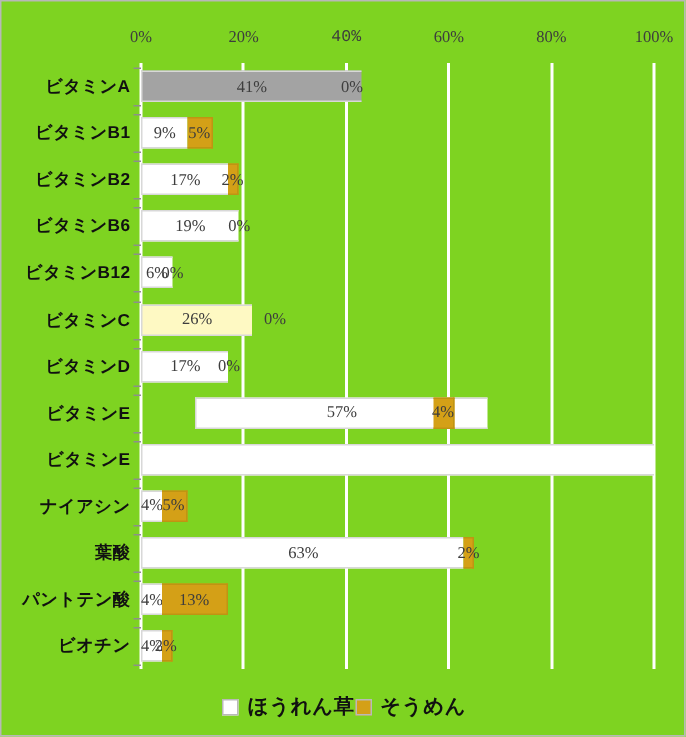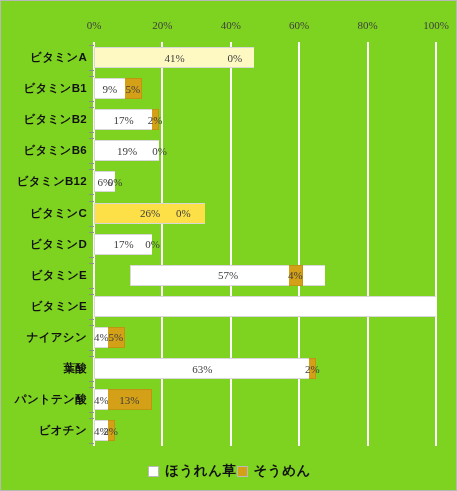--- a/index.html
+++ b/index.html
@@ -161,21 +161,21 @@
   }
 </style>
 </head>
 <body>
 
 <div id="chart-root" style="background: rgb(126, 211, 33);">
 
   <div class="axis-labels">
       <span class="axis-tick-label" style="left: 93px;">0%</span>
       <span class="axis-tick-label" style="left: 161.4px;">20%</span>
-      <span class="axis-tick-label" style="left: 229.8px;">40%</span>
+      <span class="axis-tick-label" style="left: 229.8px; font-family: Liberation Mono, monospace;">40%</span>
       <span class="axis-tick-label" style="left: 298.2px;">60%</span>
       <span class="axis-tick-label" style="left: 366.6px;">80%</span>
       <span class="axis-tick-label" style="left: 435px;">100%</span>
     </div>
 
   <div class="plot-area">
     <div class="gridlines">
         <div class="gridline" style="left: -1px;"></div>
         <div class="gridline" style="left: 67.4px;"></div>
         <div class="gridline" style="left: 135.8px;"></div>
@@ -184,21 +184,21 @@
         <div class="gridline" style="left: 341px;"></div>
       </div>
   </div>
 
   <div id="rows">
       <div class="row" style="top: 41px;">
         <div class="row-label">ビタミンA</div>
         <div class="row-tick top"></div>
         <div class="row-tick bottom"></div>
         <div class="bar-track">
-          <div class="seg seg-a" style="left: 0px; width: 160px; background: #fef9c3;">
+          <div class="seg seg-a" style="left: 0px; width: 147px; background: #a3a3a3;">
             <span class="seg-label">41%</span>
           </div>
           <div class="seg seg-b" style="left: 140.22px; width: 1px; background: transparent; border: none;">
             <span class="seg-label">0%</span>
           </div>
         </div>
       </div>
       <div class="row" style="top: 72.1px;">
         <div class="row-label">ビタミンB1</div>
         <div class="row-tick top"></div>
@@ -249,21 +249,21 @@
           <div class="seg seg-b" style="left: 20.52px; width: 1px; background: transparent; border: none;">
             <span class="seg-label">0%</span>
           </div>
         </div>
       </div>
       <div class="row" style="top: 196.5px;">
         <div class="row-label">ビタミンC</div>
         <div class="row-tick top"></div>
         <div class="row-tick bottom"></div>
         <div class="bar-track">
-          <div class="seg seg-a" style="left: 0px; width: 111px; background: #fde047;">
+          <div class="seg seg-a" style="left: 0px; width: 74px; background: #fef9c3;">
             <span class="seg-label">26%</span>
           </div>
           <div class="seg seg-b" style="left: 88.92px; width: 1px; background: transparent; border: none;">
             <span class="seg-label">0%</span>
           </div>
         </div>
       </div>
       <div class="row" style="top: 227.6px;">
         <div class="row-label">ビタミンD</div>
         <div class="row-tick top"></div>

